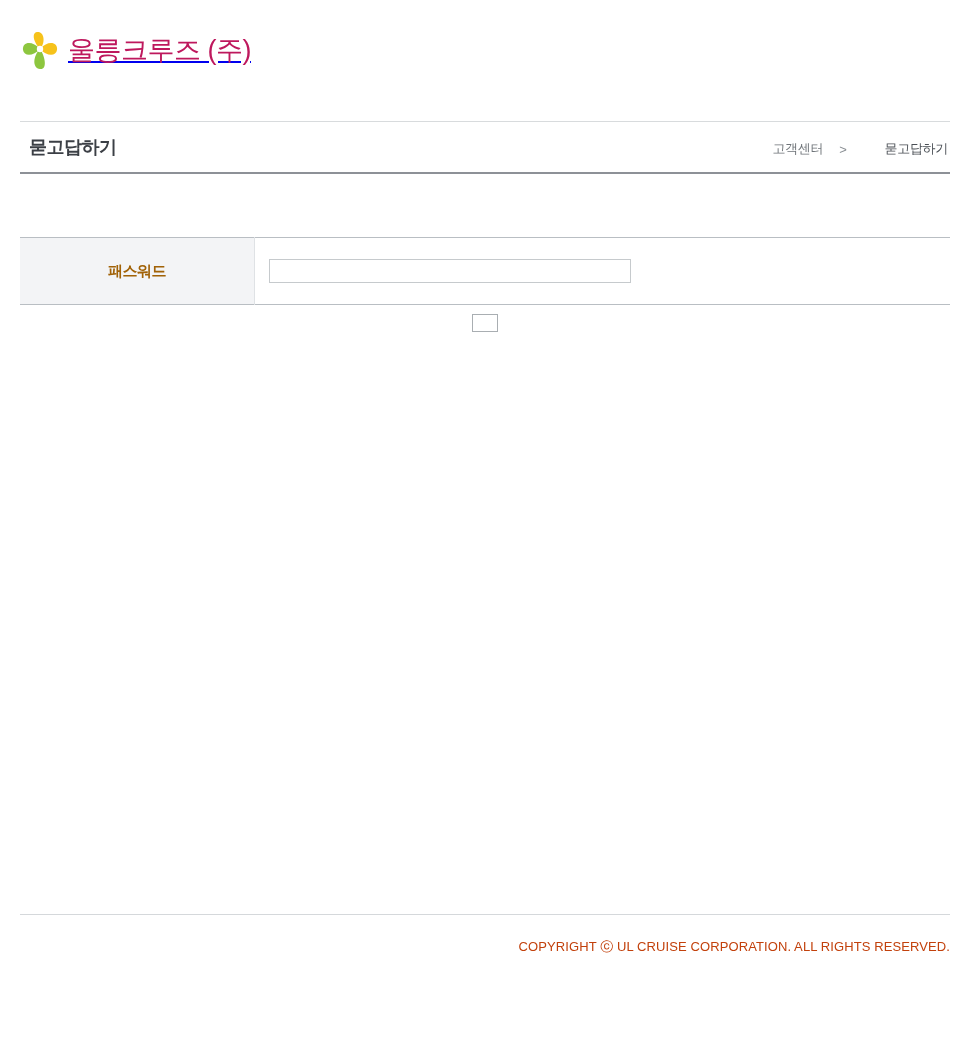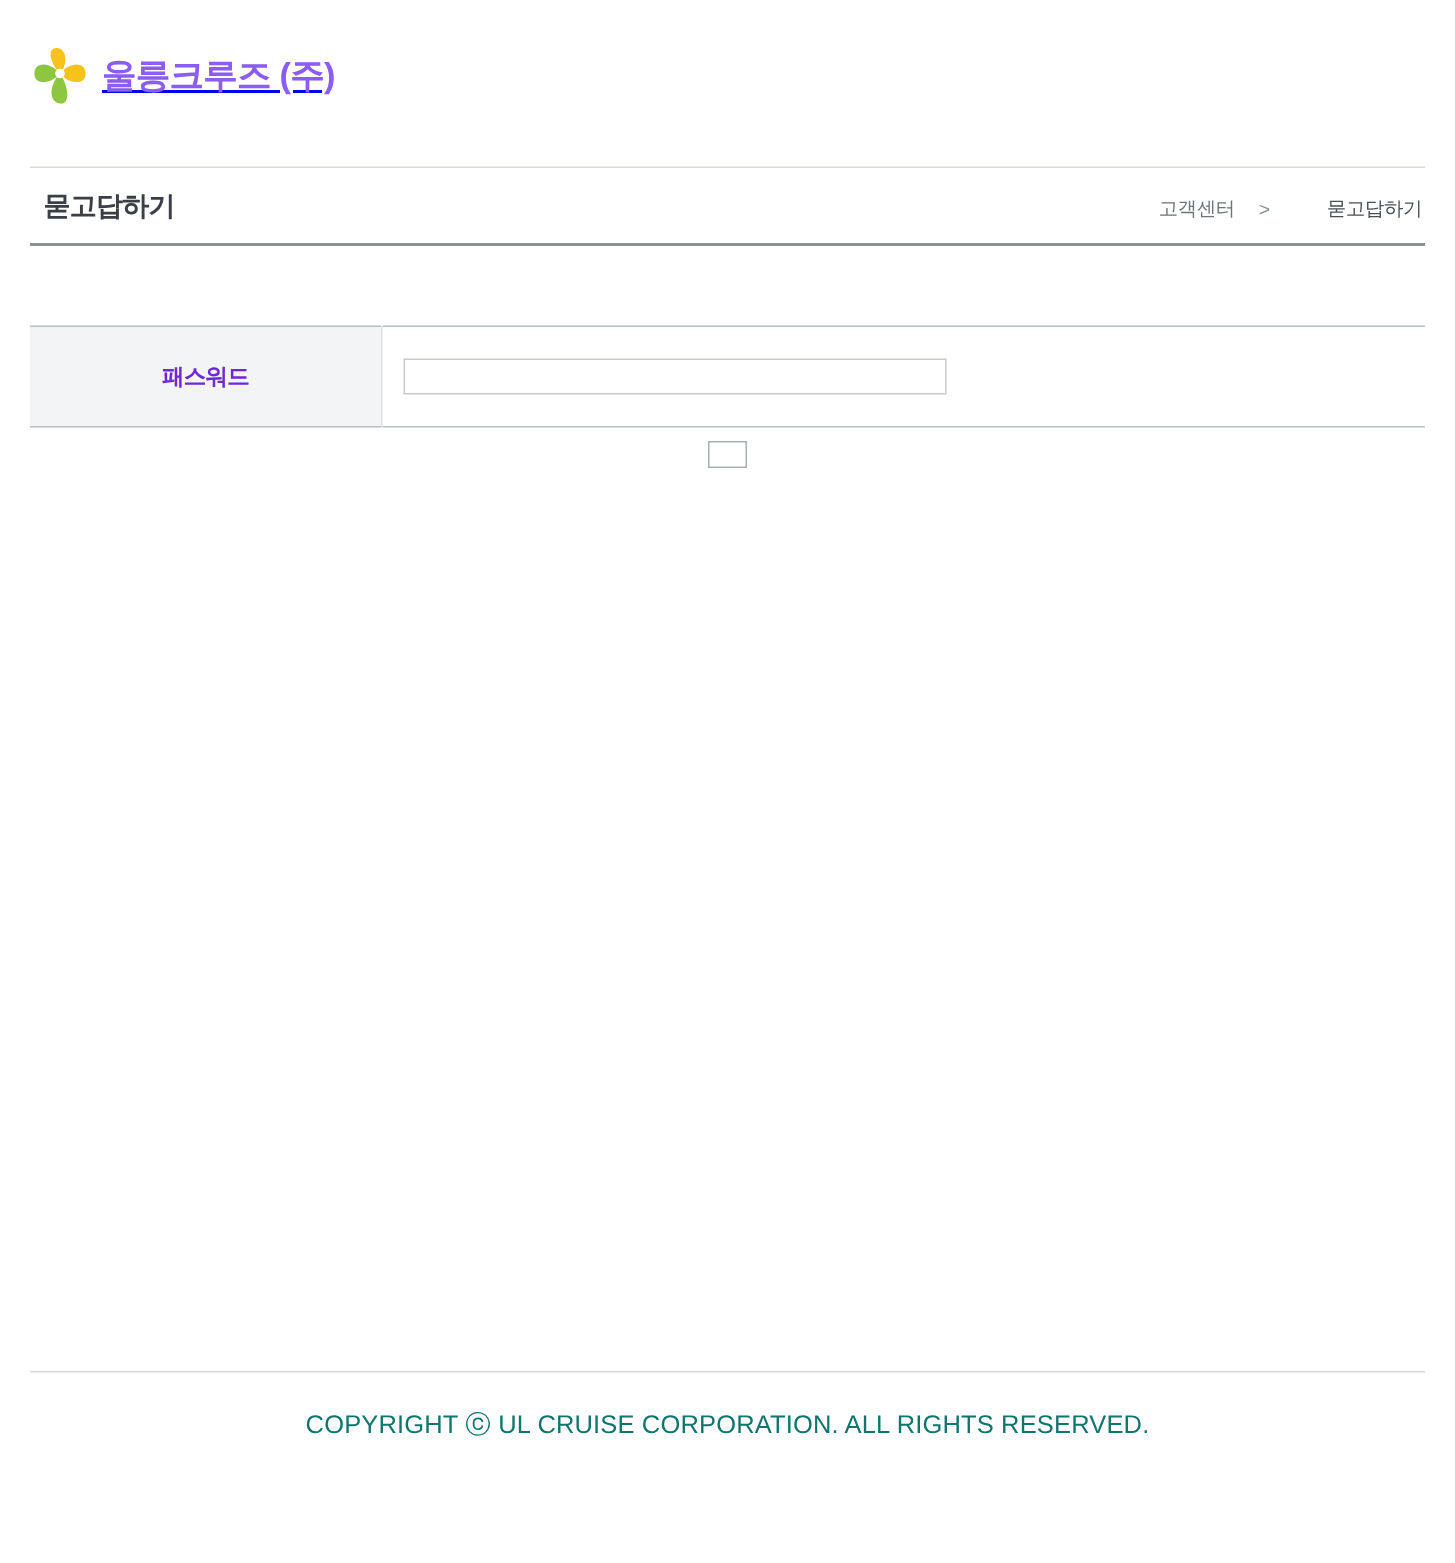--- a/index.html
+++ b/index.html
@@ -34,32 +34,32 @@
     display: flex;
     align-items: center;
     gap: 8px;
   }
   .logo-mark {
     width: 40px;
     height: 44px;
     position: relative;
   }
   .logo-text {
-    font-size: 23px;
-    font-weight: bold;
+    font-size: 27px;
+    font-weight: normal;
     letter-spacing: -0.5px;
-    color: #8b5cf6;
+    color: #be185d;
     line-height: 1;
     white-space: nowrap;
   }
 
   
   .titlebar {
     position: relative;
-    margin: 6px 20px;
+    margin: 16px 20px;
     height: 50px;
     border-top: 1px solid #d8dbdd;
     border-bottom: 2px solid #8d9197;
     background: #ffffff;
   }
   .titlebar h1 {
     position: absolute;
     left: 9px;
     top: 13px;
     margin: 0;
@@ -99,21 +99,21 @@
     border-bottom: 1px solid #b9bec3;
     table-layout: fixed;
   }
   .form-table th {
     width: 232px;
     background: #f3f4f6;
     border-right: 1px solid #dfe2e5;
     height: 64px;
     font-size: 15px;
     font-weight: bold;
-    color: #6d28d9;
+    color: #a16207;
     letter-spacing: -0.5px;
     text-align: center;
     vertical-align: middle;
   }
   .form-table td {
     background: #ffffff;
     padding-left: 14px;
     vertical-align: middle;
   }
   .pw-input {
@@ -150,23 +150,24 @@
     position: absolute;
     left: 20px;
     right: 20px;
     top: 914px;
     border-top: 1px solid #d5d8db;
     text-align: center;
   }
   .copyright {
     margin: 0;
     padding-top: 23px;
-    font-size: 17px;
-    color: #0f766e;
+    font-size: 13px;
+    color: #c2410c;
     letter-spacing: 0.1px;
+    text-align: right;
   }
 </style>
 </head>
 <body>
 
 <div class="page">
 
   <div class="header">
     <a class="logo-wrap" href="#">
       <span class="logo-mark">

